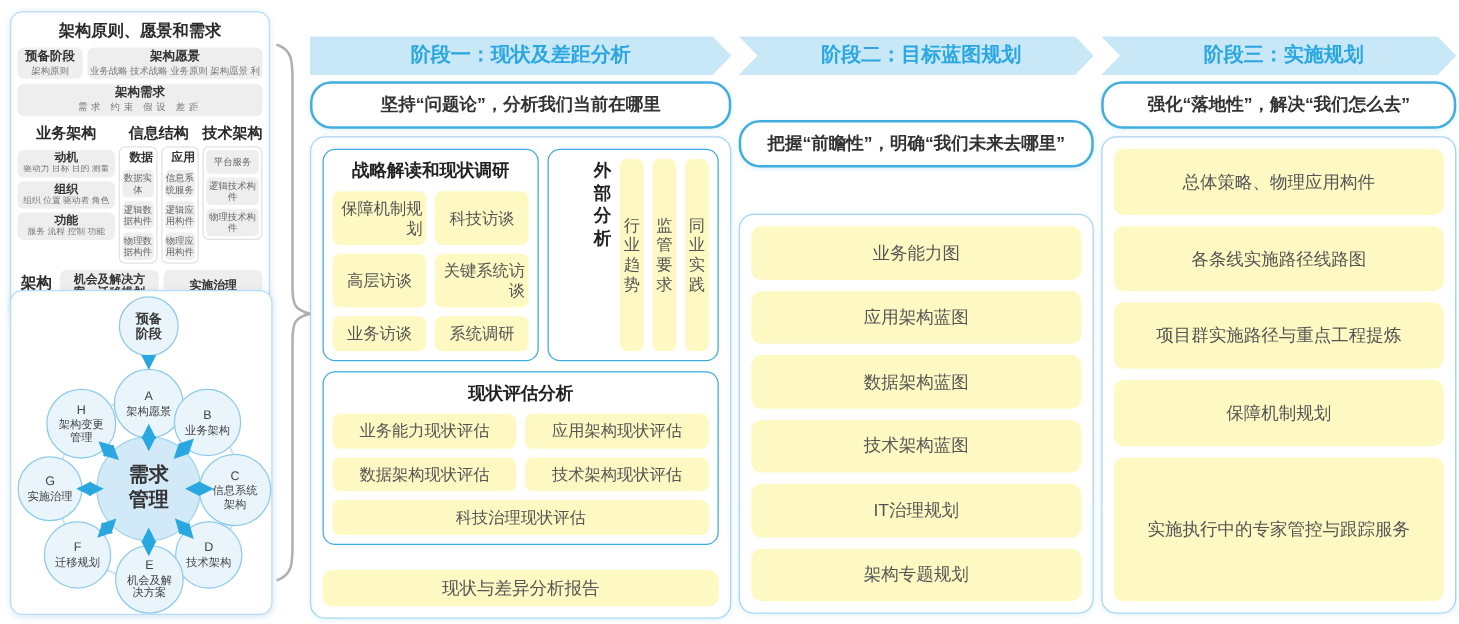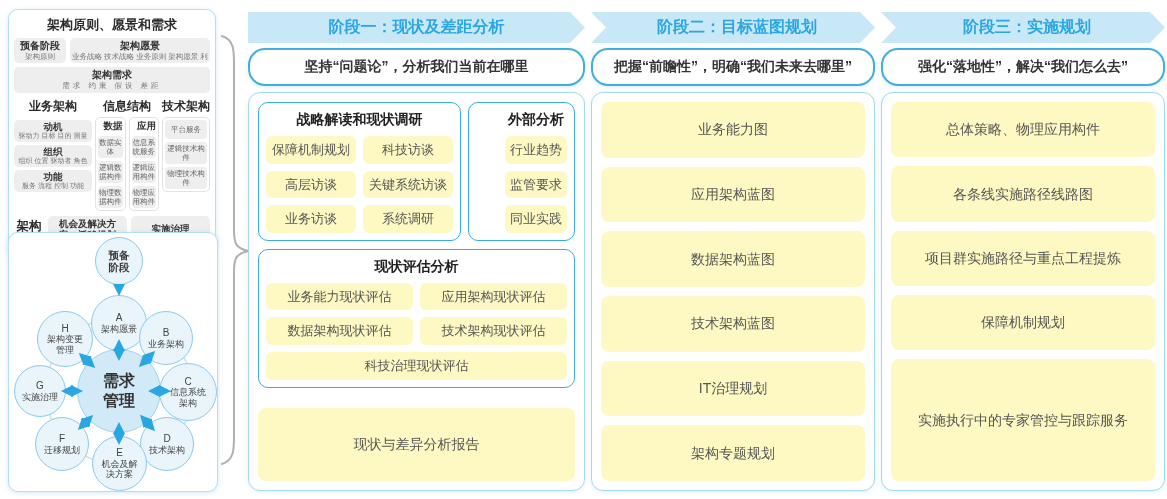--- a/index.html
+++ b/index.html
@@ -52,35 +52,35 @@
   .node-center .c-lbl{font-size:16px;font-weight:bold;color:#333;width:36px;line-height:1.25;}
   .node-prelim .p-lbl{font-size:10.5px;font-weight:600;color:#3a3a3a;width:24px;}
   .arrows-svg{z-index:3;pointer-events:none;}
 
   
   .brace{position:absolute;left:214px;top:0;}
 
   
   .col{position:absolute;top:12px;height:479px;display:flex;flex-direction:column;box-sizing:border-box;}
   #col1{left:248px;width:337px;}
-  #col2{left:591px;width:284px;}
+  #col2{left:591px;width:284px;gap:31px;}
   #col3{left:881px;width:284px;}
   .band{height:31px;flex:none;background:#c8e7f7;color:#2aa7e1;font-weight:bold;font-size:16px;
-        display:flex;align-items:center;justify-content:center;}
+        display:flex;align-items:center;justify-content:center;margin-top:17px;}
   .band-first{clip-path:polygon(0 0,calc(100% - 15px) 0,100% 50%,calc(100% - 15px) 100%,0 100%);}
   .band-next{clip-path:polygon(0 0,calc(100% - 15px) 0,100% 50%,calc(100% - 15px) 100%,0 100%,15px 50%);padding-left:8px;}
   .subtitle{height:34px;flex:none;margin-top:5px;border:2px solid #41aede;border-radius:17px;background:#fff;
             display:flex;align-items:center;justify-content:center;font-weight:bold;font-size:14px;color:#333;
             box-shadow:0 1px 4px rgba(41,167,224,.18);}
   .content{flex:1;margin-top:6px;border:1.5px solid #a6d7f0;border-radius:12px;background:#fff;padding:9px;
            display:flex;flex-direction:column;box-sizing:border-box;box-shadow:0 1px 4px rgba(41,167,224,.15);}
   .row-top{display:flex;gap:7px;flex:none;}
   .group{border:1.5px solid #3aabdf;border-radius:10px;padding:7px;background:#fff;box-sizing:border-box;}
   .g-research{width:64%;}
-  .g-external{flex:1;display:flex;flex-direction:column;gap:7px;padding-left:36px;}
+  .g-external{flex:1;display:flex;gap:7px;padding-left:36px;}
   .g-assess{margin-top:8px;flex:none;}
   .group-title{font-weight:bold;font-size:14px;color:#222;text-align:center;margin:1px 0 7px;}
   .grid2{display:grid;grid-template-columns:1fr 1fr;gap:7px;}
   .chip{background:#fef9c3;border-radius:6px;color:#555;font-size:13px;display:flex;align-items:center;
         justify-content:center;text-align:right;padding:6px 3px;line-height:1.2;box-sizing:border-box;}
   .chip-full{margin-top:7px;}
   .report-chip{flex:1;margin-top:20px;font-size:14px;border-radius:8px;}
   .list-col{gap:9px;}
   .item-chip{flex:1;font-size:14px;border-radius:8px;padding:4px 10px;}
   .item-tall{flex:2.4;}

